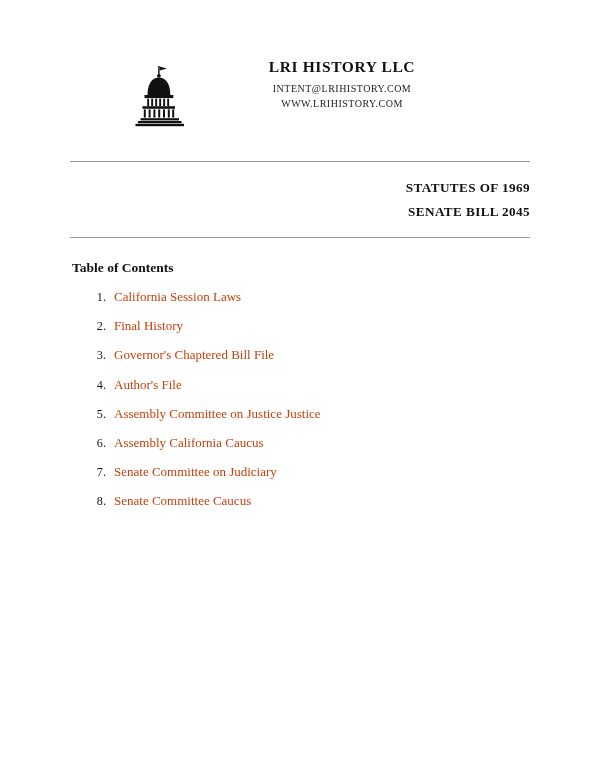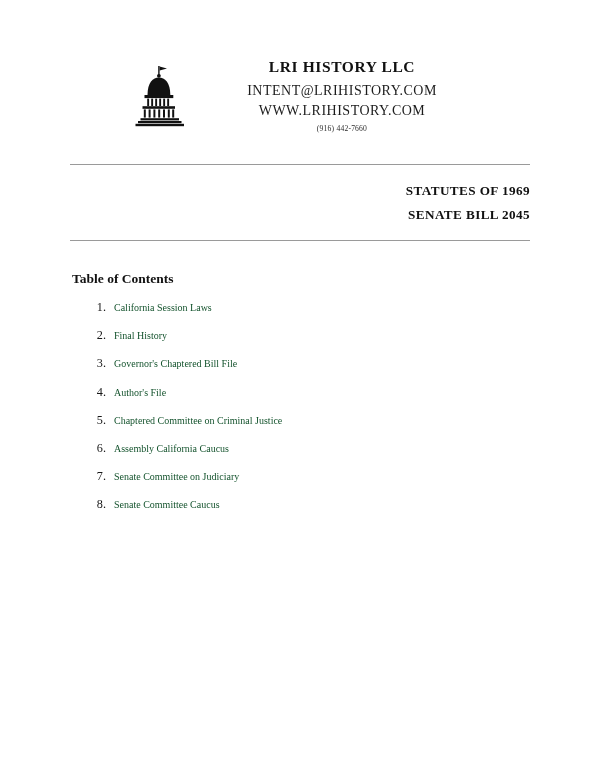--- a/index.html
+++ b/index.html
@@ -49,21 +49,21 @@
   .org-name {
     font-family: "Liberation Serif", serif;
     font-size: 15.5px;
     letter-spacing: 0.6px;
     font-weight: 700;
     color: #111;
     margin: 0 0 7px 0;
   }
   .contact-line {
     font-family: "Liberation Serif", serif;
-    font-size: 14px;
+    font-size: 10px;
     letter-spacing: 0.5px;
     color: #1c1c1c;
     margin: 0 0 4px 0;
   }
   .contact-line.phone {
     font-size: 7.6px;
     letter-spacing: 0.2px;
     margin-top: 5px;
     color: #2a2a2a;
   }
@@ -91,21 +91,21 @@
     font-size: 13.2px;
     letter-spacing: 0.4px;
     color: #111;
     margin: 0 0 8px 0;
   }
   .titleblock .tline:last-child { margin-bottom: 4px; }
 
   
   .toc {
     width: 460px;
-    margin: 8px auto;
+    margin: 0 auto;
     padding-top: 22px;
   }
   .toc-heading {
     font-family: "Liberation Serif", serif;
     font-weight: 700;
     font-size: 13.5px;
     color: #111;
     margin: 0 0 14px 0;
     padding-left: 2px;
   }
@@ -125,22 +125,22 @@
   }
   .toc-num {
     width: 24px;
     flex: 0 0 24px;
     text-align: right;
     padding-right: 8px;
     font-size: 12.2px;
     color: #171717;
   }
   .toc-label {
-    font-size: 10px;
-    color: #14532d;
+    font-size: 13px;
+    color: #c2410c;
   }
 </style>
 </head>
 <body>
 
 <div class="page">
 
   <div class="letterhead">
 
     <div class="logo-wrap">
@@ -175,21 +175,20 @@
         <rect x="9.5" y="54.2" width="38.5" height="2.2" fill="#111"></rect>
         <rect x="7.0" y="57.0" width="43.5" height="2.2" fill="#111"></rect>
         <rect x="4.5" y="59.8" width="48.5" height="2.4" fill="#111"></rect>
       </svg>
     </div>
 
     <div class="letterhead-text">
       <p class="org-name">LRI HISTORY LLC</p>
       <p class="contact-line">INTENT@LRIHISTORY.COM</p>
       <p class="contact-line">WWW.LRIHISTORY.COM</p>
-      <p class="contact-line phone">(916) 442-7660</p>
     </div>
   </div>
 
   <hr class="rule rule-top">
 
   <div class="titleblock">
     <p class="tline">STATUTES OF 1969</p>
     <p class="tline">SENATE BILL 2045</p>
   </div>
 
@@ -209,21 +208,21 @@
       <li>
         <span class="toc-num">3.</span>
         <span class="toc-label">Governor's Chaptered Bill File</span>
       </li>
       <li>
         <span class="toc-num">4.</span>
         <span class="toc-label">Author's File</span>
       </li>
       <li>
         <span class="toc-num">5.</span>
-        <span class="toc-label">Chaptered Committee on Criminal Justice</span>
+        <span class="toc-label">Assembly Committee on Justice Justice</span>
       </li>
       <li>
         <span class="toc-num">6.</span>
         <span class="toc-label">Assembly California Caucus</span>
       </li>
       <li>
         <span class="toc-num">7.</span>
         <span class="toc-label">Senate Committee on Judiciary</span>
       </li>
       <li>

